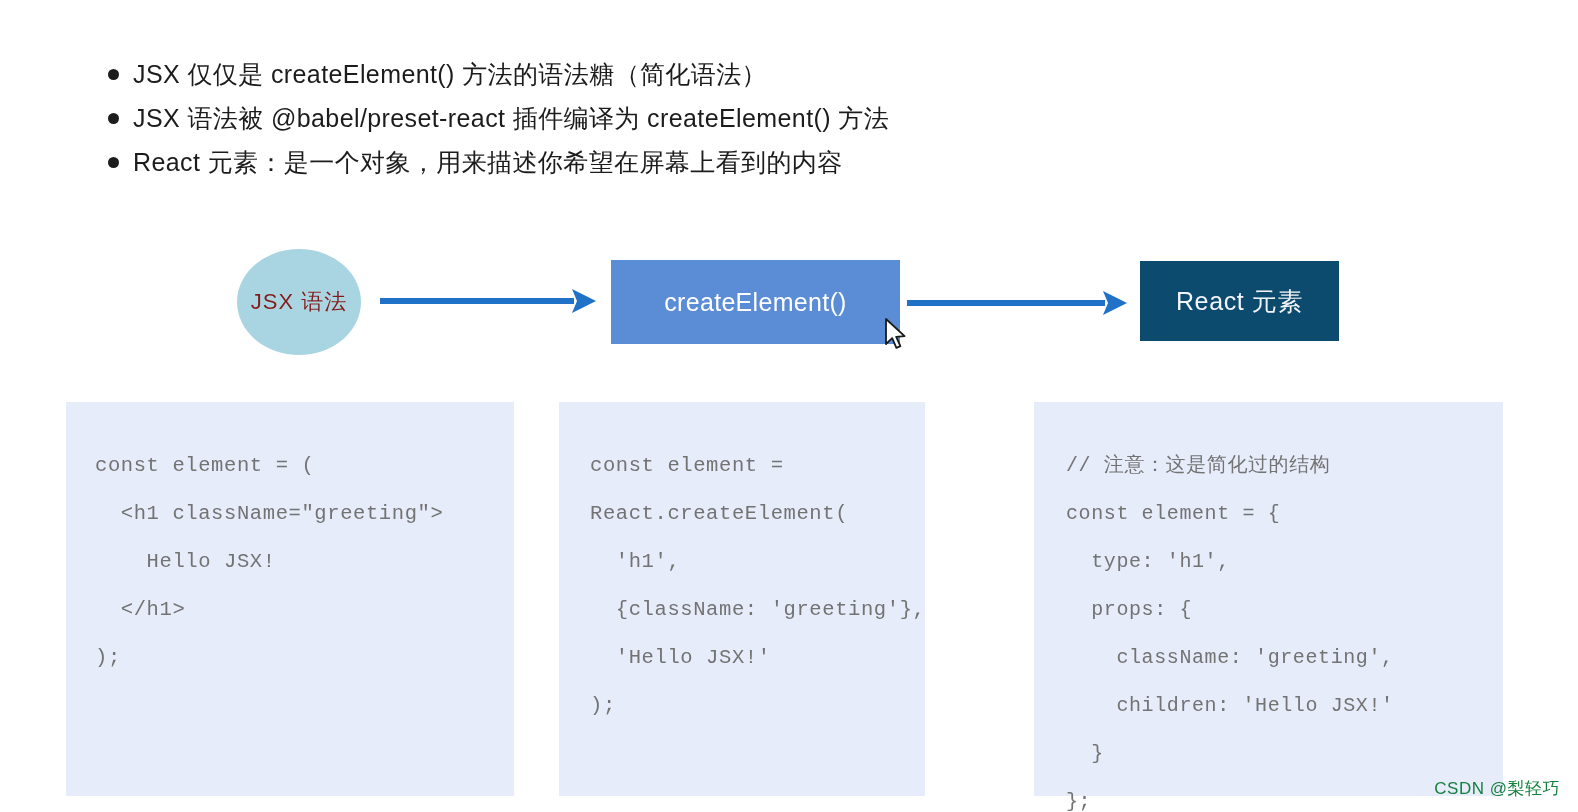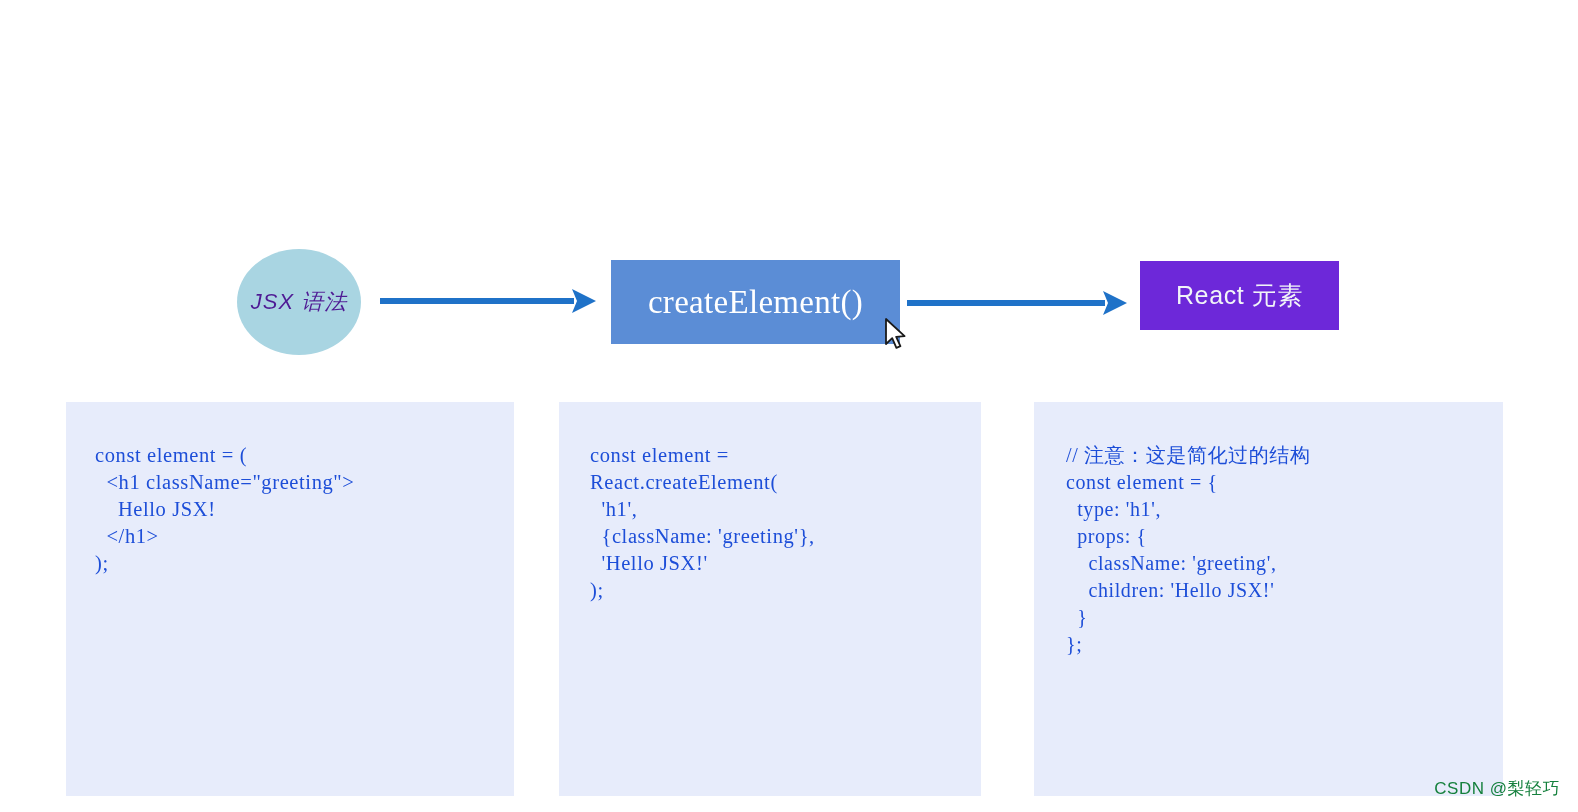--- a/index.html
+++ b/index.html
@@ -28,84 +28,97 @@
   }
 
   .node-ellipse {
     position:absolute; left:237px; top:249px;
     width:124px; height:106px;
     border-radius:50%;
     background:#a9d5e2;
     display:flex; align-items:center; justify-content:center;
   }
   .node-ellipse span {
-    color:#4c1d95; font-size:22px; letter-spacing:1px;
+    color:#7f1d1d; font-size:22px; letter-spacing:1px;
     text-shadow:0 0 1px rgba(255,255,255,.35);
-    font-style:italic;
   }
 
   .node-blue {
     position:absolute; left:611px; top:260px;
     width:289px; height:84px;
     background:#5b8dd6;
     display:flex; align-items:center; justify-content:center;
   }
   .node-blue span {
-    color:#ffffff; font-size:33px; letter-spacing:0.3px;font-family:Liberation Serif, serif;
+    color:#ffffff; font-size:25px; letter-spacing:0.3px;
   }
 
   .node-navy {
     position:absolute; left:1140px; top:261px;
-    width:199px; height:69px;
-    background:#6d28d9;
+    width:199px; height:80px;
+    background:#0c4a6e;
     display:flex; align-items:center; justify-content:center;
   }
   .node-navy span {
     color:#f1f4f8; font-size:25px; letter-spacing:0.6px;
   }
 
   .arrow-svg { position:absolute; }
   .arrow1 { left:378px; top:286px; }
   .arrow2 { left:905px; top:288px; }
 
   
   .cursor { position:absolute; left:884px; top:318px; }
 
   
   .code-block {
     position:absolute;
     background:#e7ecfb;
     padding:40px 0 0 0;
   }
   .code-block pre {
-    font-family:Liberation Serif, serif;
+    font-family:Liberation Mono, monospace;
     font-size:20.5px;
-    line-height:27px;
-    color:#1d4ed8;
+    line-height:48px;
+    color:#737373;
     white-space:pre;
     letter-spacing:0.6px;
   }
   #code-1 { left:66px;   top:402px; width:448px; height:394px; }
   #code-1 pre { margin-left:29px; }
-  #code-2 { left:559px;  top:402px; width:422px; height:394px; }
+  #code-2 { left:559px;  top:402px; width:366px; height:394px; }
   #code-2 pre { margin-left:31px; }
   #code-3 { left:1034px; top:402px; width:469px; height:394px; }
   #code-3 pre { margin-left:32px; font-size:20px; }
 
   
   .watermark {
     position:absolute; right:18px; bottom:12px;
     font-size:17px; color:#15803d; letter-spacing:0.5px;
   }
 </style>
 </head>
 <body>
 
 <div class="page">
 
+  <div class="bullets">
+    <div class="bullet-row">
+      <span class="bullet-dot"></span>
+      <span class="bullet-text">JSX 仅仅是 createElement() 方法的语法糖（简化语法）</span>
+    </div>
+    <div class="bullet-row">
+      <span class="bullet-dot"></span>
+      <span class="bullet-text">JSX 语法被 @babel/preset-react 插件编译为 createElement() 方法</span>
+    </div>
+    <div class="bullet-row">
+      <span class="bullet-dot"></span>
+      <span class="bullet-text">React 元素：是一个对象，用来描述你希望在屏幕上看到的内容</span>
+    </div>
+  </div>
 
   <div class="node-ellipse">
     <span>JSX 语法</span>
   </div>
 
   <svg class="arrow-svg arrow1" width="222" height="30" viewBox="0 0 222 30">
     <line x1="2" y1="15" x2="196" y2="15" stroke="#1f72c8" stroke-width="6"></line>
     <path d="M194 3 L218 15 L194 27 L199 15 Z" fill="#1f72c8"></path>
   </svg>
 

